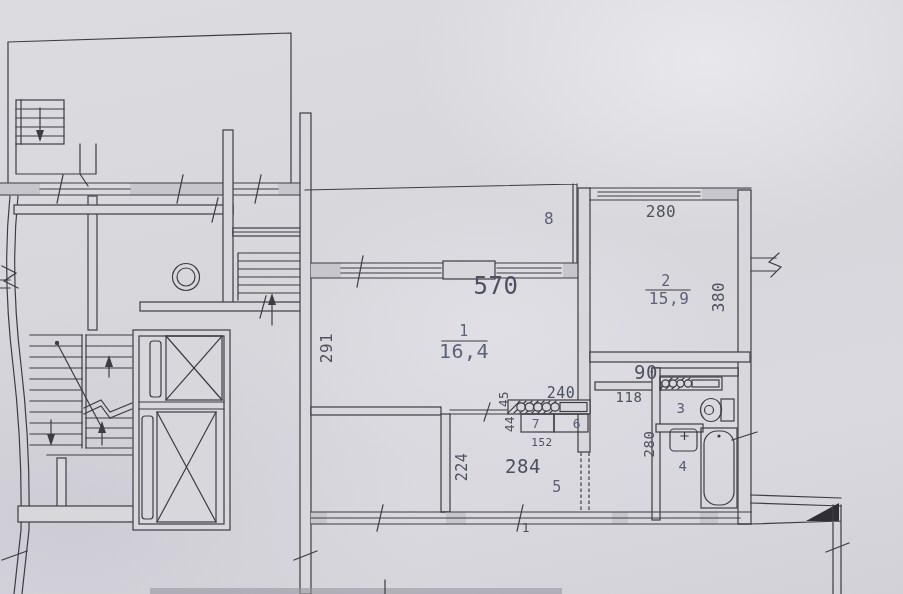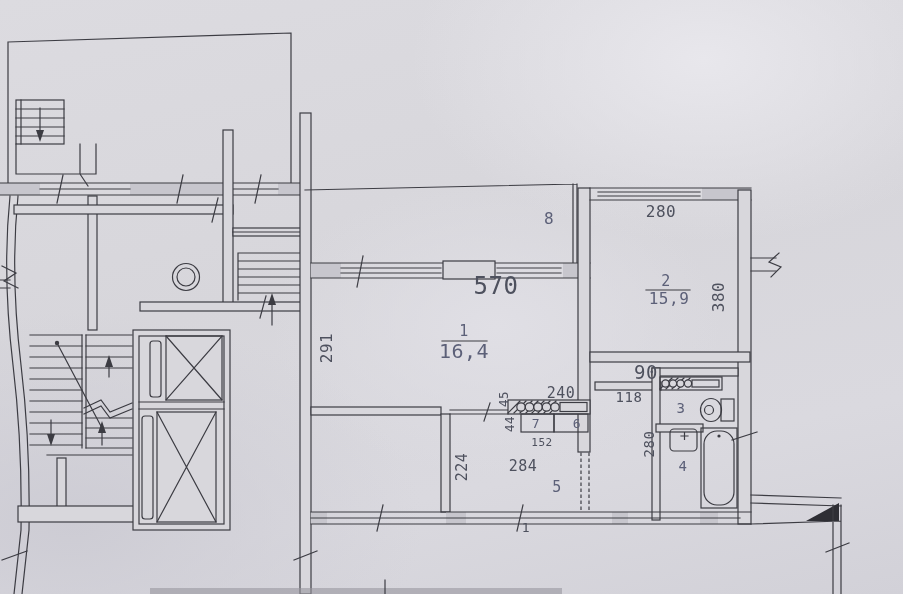--- a/index.html
+++ b/index.html
@@ -224,21 +224,21 @@
 <span class="lbl blue" style="left:669px;top:299px;font-size:16px">15,9</span>
 <span class="lbl rot" style="left:719px;top:297px;font-size:16px">380</span>
 <span class="lbl" style="left:646px;top:372px;font-size:19px">90</span>
 <span class="lbl" style="left:629px;top:397px;font-size:14px">118</span>
 <span class="lbl" style="left:561px;top:393px;font-size:15px">240</span>
 <span class="lbl rot" style="left:504px;top:399px;font-size:12.5px">45</span>
 <span class="lbl rot" style="left:510px;top:424px;font-size:12.5px">44</span>
 <span class="lbl blue" style="left:536px;top:423px;font-size:13px">7</span>
 <span class="lbl blue" style="left:577px;top:423px;font-size:13px">6</span>
 <span class="lbl" style="left:542px;top:442px;font-size:11px">152</span>
-<span class="lbl" style="left:523px;top:466px;font-size:15px">284</span>
+<span class="lbl" style="left:523px;top:466px;font-size:19px">284</span>
 <span class="lbl blue" style="left:557px;top:487px;font-size:15px">5</span>
 <span class="lbl rot" style="left:462px;top:467px;font-size:15px">224</span>
 <span class="lbl" style="left:526px;top:527px;font-size:13px">1</span>
 <span class="lbl blue" style="left:681px;top:408px;font-size:14px">3</span>
 <span class="lbl blue" style="left:683px;top:466px;font-size:14px">4</span>
 <span class="lbl rot" style="left:649px;top:444px;font-size:14px">280</span>
 
 </div>
 
 </body></html>

